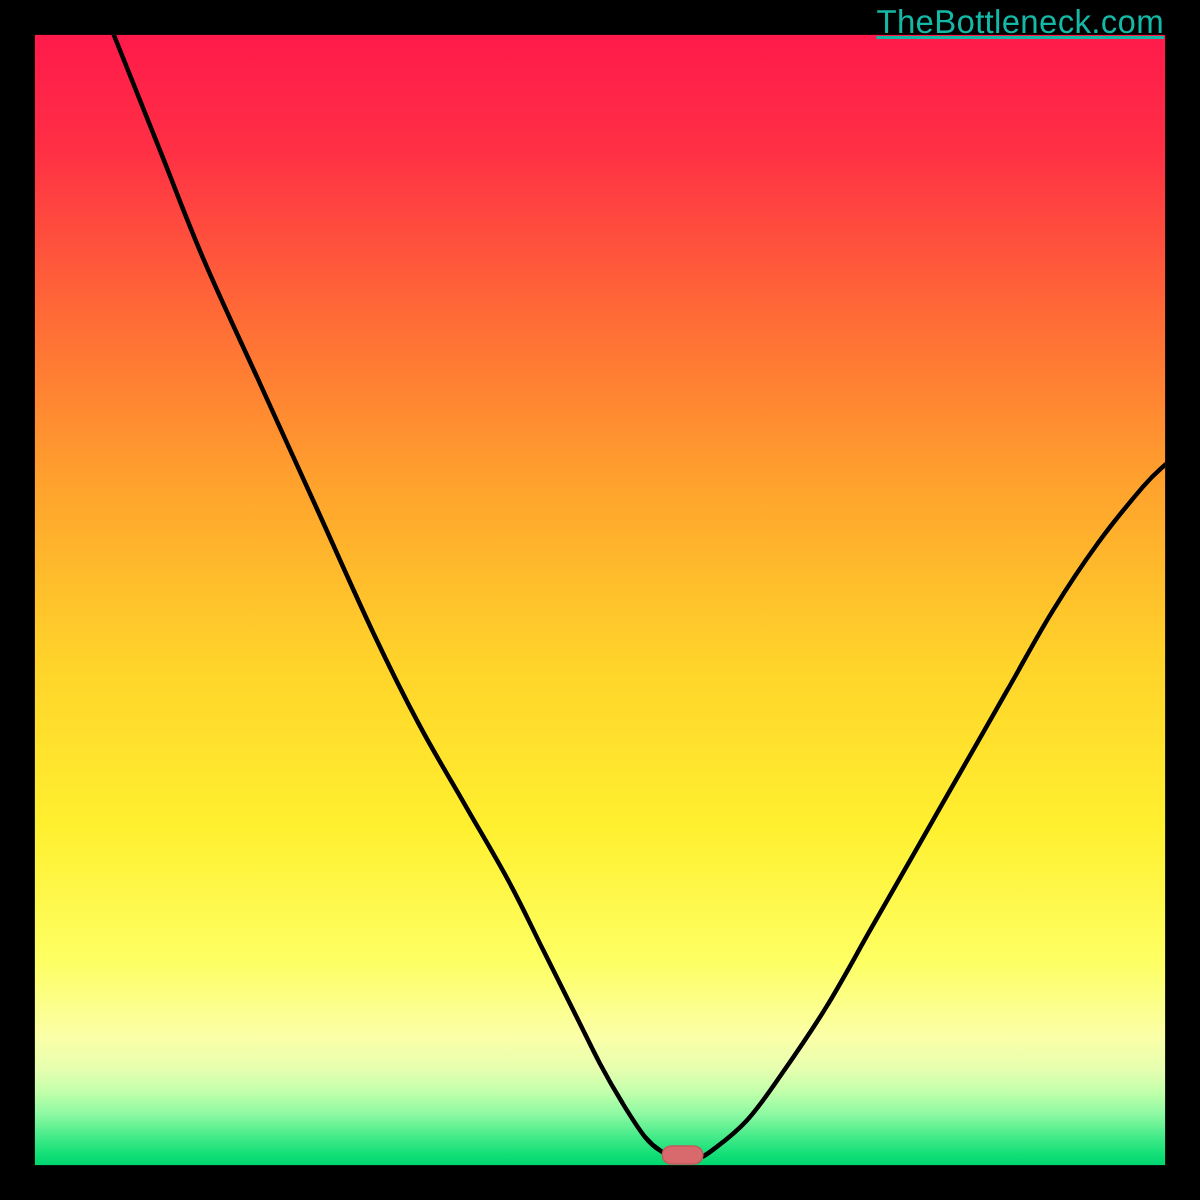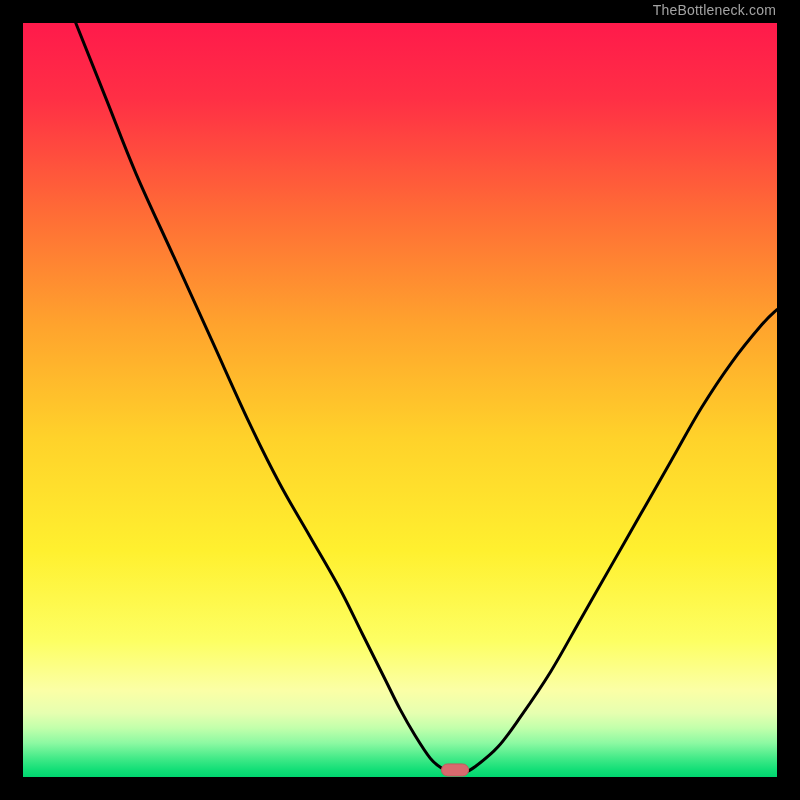--- a/index.html
+++ b/index.html
@@ -30,24 +30,25 @@
     inset: 0;
   }
   .curve-svg {
     position: absolute;
     inset: 0;
   }
   .attribution {
     position: absolute;
     top: 2px;
     right: 24px;
-    color: #a3a3a3;
-    font-size: 14px;
+    color: #14b8a6;
+    font-size: 22px;
     font-weight: 400;
     letter-spacing: 0.2px;
+    text-decoration: underline;
   }
 </style>
 </head>
 <body>
 
 <div class="stage">
 
   <div class="plot-area">
 
     <svg class="gradient" viewBox="0 0 754 754" preserveAspectRatio="none">

